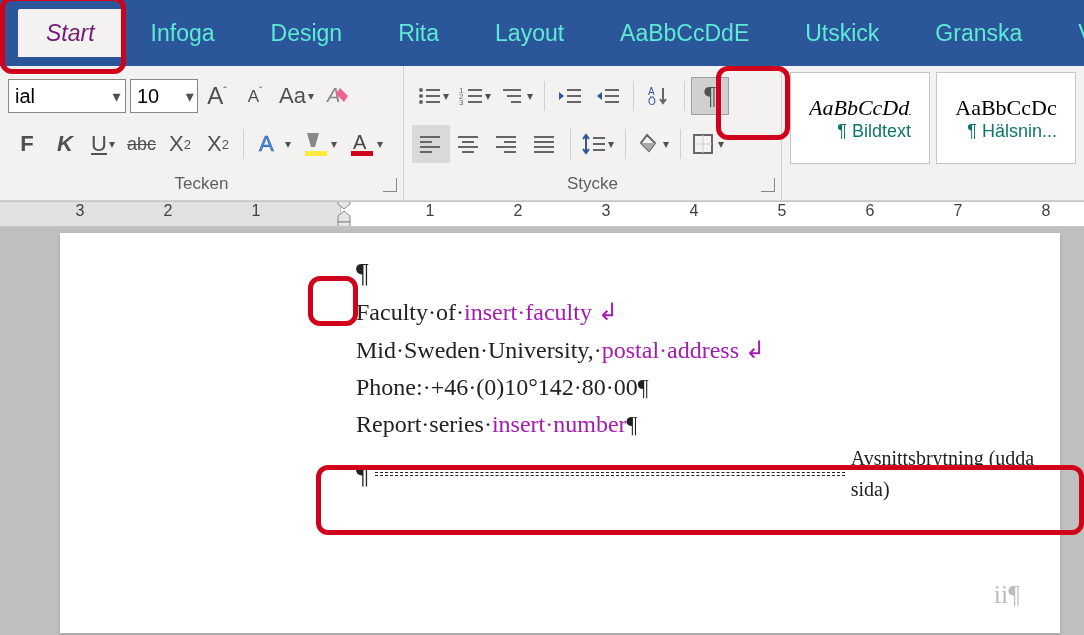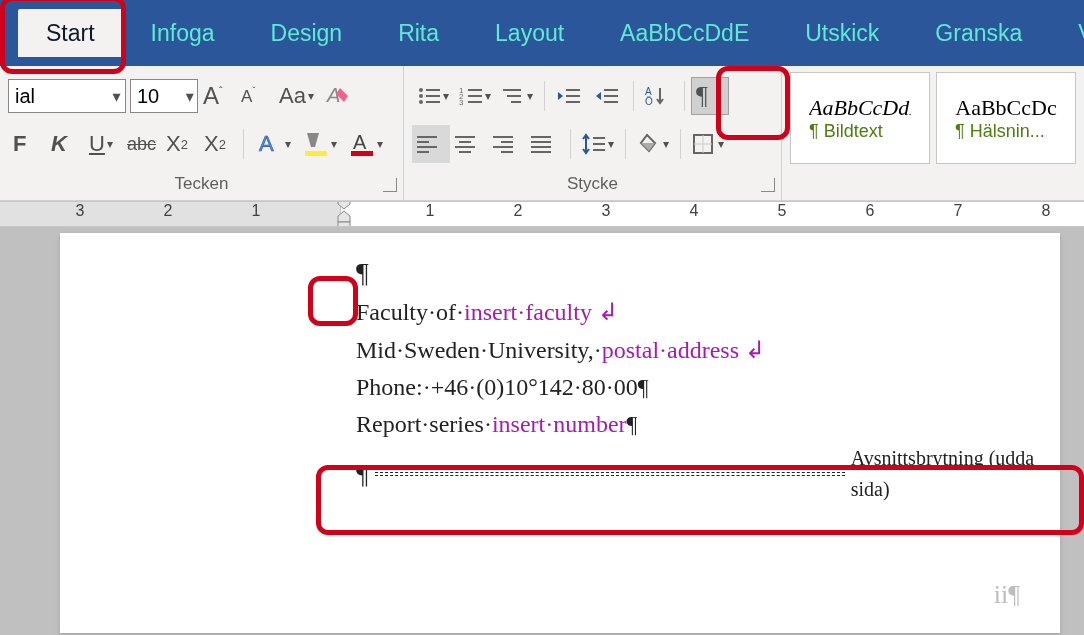--- a/index.html
+++ b/index.html
@@ -24,22 +24,23 @@
     color: #5eead4;
     font-size: 23px;
     font-weight: 400;
     padding: 0 28px;
     height: 48px;
     line-height: 48px;
     cursor: pointer;
   }
   .ribbon-tabs .tab.active {
     background: #f3f2f1;
-    color: #0f172a;
+    color: #701a75;
     border-radius: 2px 2px 0 0;
+    font-style: italic;
   }
 
   
   .ribbon {
     background: #f3f2f1;
     border-bottom: 1px solid #d1d1d1;
     display: flex;
   }
   .ribbon-group {
     border-right: 1px solid #d1d1d1;
@@ -62,21 +63,21 @@
     border-top: none;
     border-left: none;
     font-size: 0;
   }
 
   
   .row { display: flex; align-items: center; height: 48px; }
   .btn {
     display: inline-flex;
     align-items: center;
-    justify-content: flex-start;
+    justify-content: center;
     height: 38px;
     min-width: 38px;
     padding: 0 4px;
     color: #505050;
     font-size: 22px;
     cursor: pointer;
     border: 1px solid transparent;
   }
   .btn svg { display: block; }
   .sep { width: 1px; height: 30px; background: #d1d1d1; margin: 0 6px; }
@@ -121,24 +122,24 @@
     cursor: pointer;
   }
   .style-preview {
     font-size: 22px;
     white-space: nowrap;
     overflow: hidden;
     text-align: center;
   }
   .style-name {
     font-size: 18px;
-    text-align: left;
+    text-align: right;
     white-space: nowrap;
     overflow: hidden;
-    color: #4d7c0f;
+    color: #0f766e;
   }
 
   
   .ruler {
     background: #e1e1e1;
     height: 26px;
     border-top: 1px solid #c8c6c4;
     border-bottom: 1px solid #c8c6c4;
     position: relative;
     overflow: hidden;

